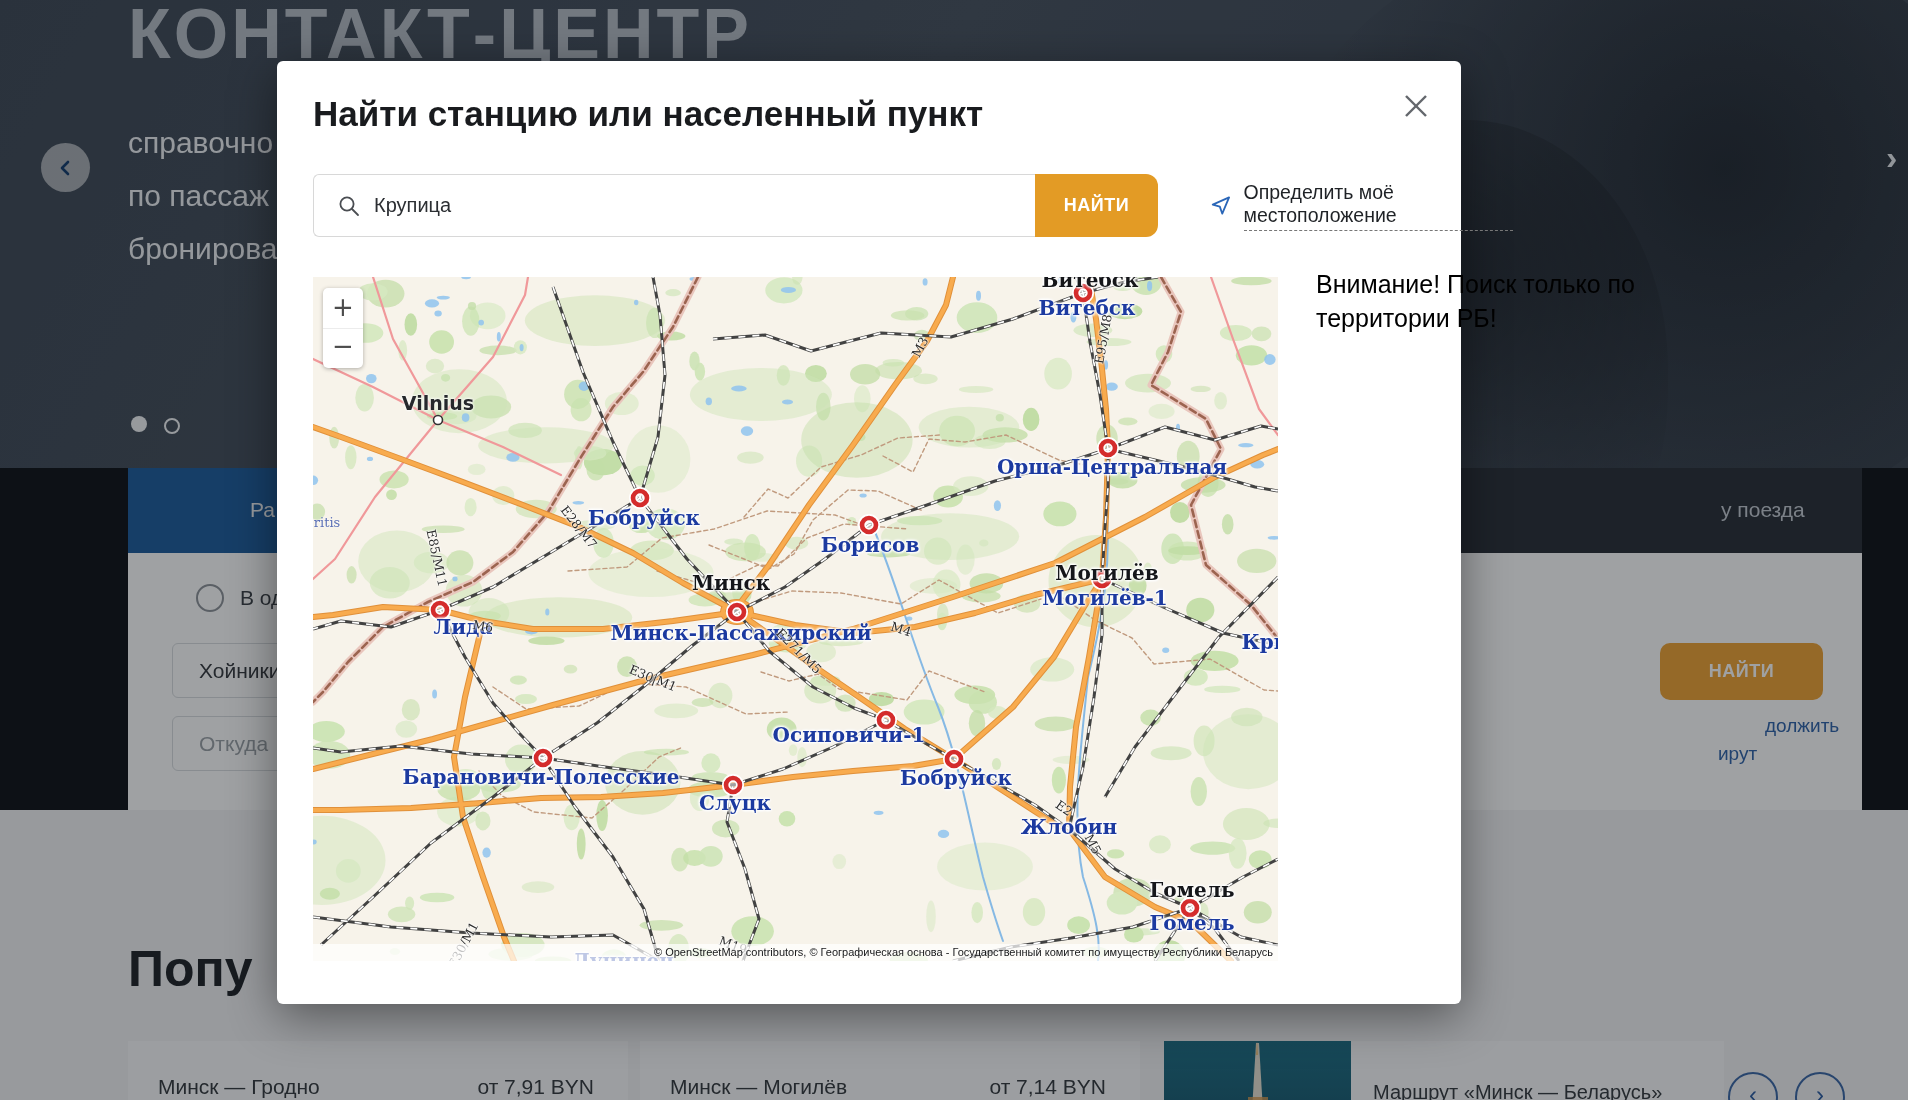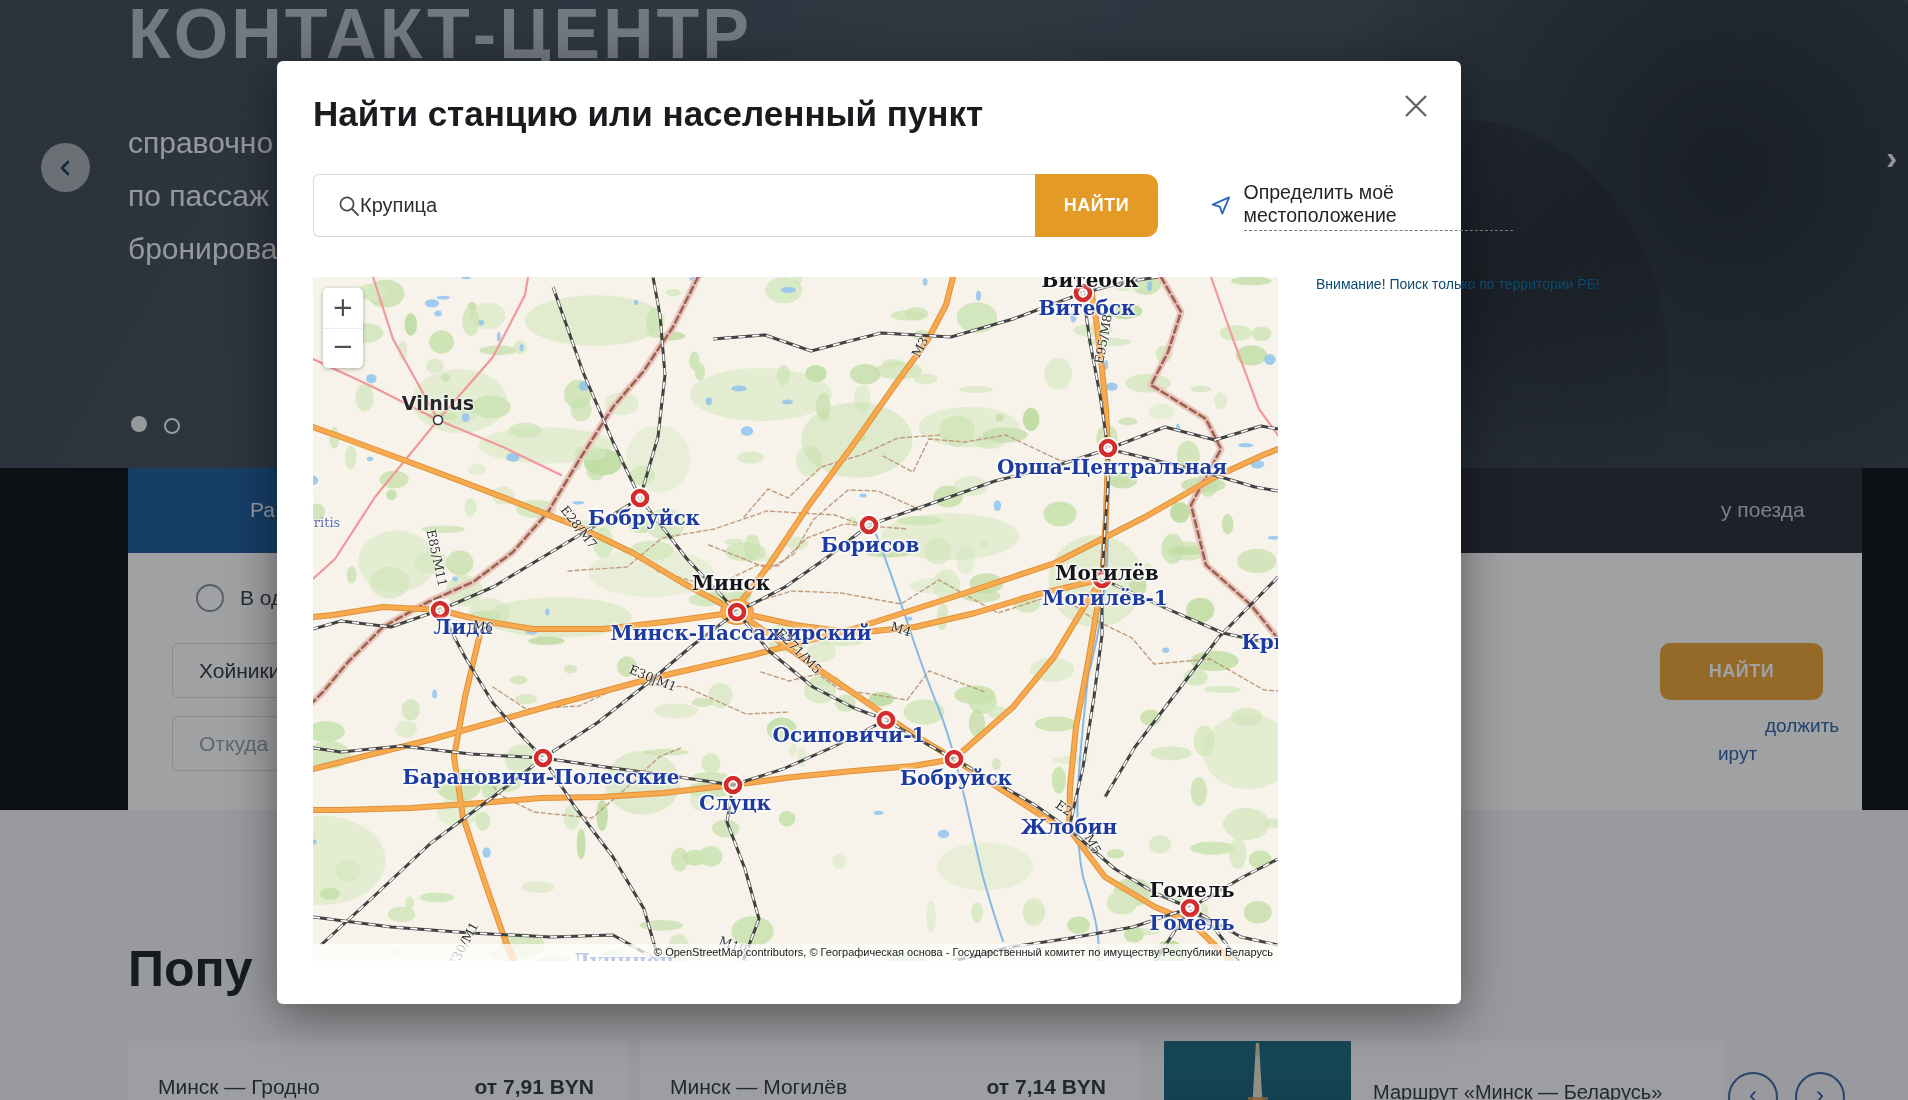--- a/index.html
+++ b/index.html
@@ -39,47 +39,47 @@
   .bd-link{position:absolute;left:1590px;font-size:19px;color:#2e62a8;}
   #bd-link1{top:162px;padding-left:47px;}
   #bd-link2{top:190px;}
   #bottom{position:absolute;left:0;top:810px;width:1908px;height:290px;background:#f3f4f6;}
   #popular-heading{position:absolute;left:128px;top:130px;font-size:50px;font-weight:700;color:#1d2126;}
   .route-card{position:absolute;top:231px;height:70px;background:#fafbfc;display:flex;align-items:flex-start;
         justify-content:space-between;padding:34px 34px 0 30px;box-sizing:border-box;font-size:21px;}
   #route-card-1{left:128px;width:500px;}
   #route-card-2{left:640px;width:500px;}
   .route-name{color:#33373c;}
-  .route-price{color:#33373c;font-weight:700;}
+  .route-price{color:#33373c;font-weight:400;}
   #promo-card{position:absolute;left:1164px;top:231px;width:560px;height:70px;background:#fafbfc;display:flex;}
   #promo-img{width:187px;height:70px;flex:0 0 187px;position:relative;overflow:hidden;
         background:linear-gradient(180deg,#1d6e85 0%,#175a70 100%);}
   #promo-caption{padding:40px 0 0 22px;font-size:20px;color:#33373c;white-space:nowrap;}
   .carousel-btn{position:absolute;top:262px;width:46px;height:46px;border-radius:50%;border:2px solid #3a66a6;
         background:transparent;color:#2b5aa0;font-size:24px;line-height:42px;text-align:center;}
   #carousel-prev{left:1728px;}
   #carousel-next{left:1795px;}
 
   
   #overlay{position:absolute;inset:0;background:rgba(16,19,25,.40);}
 
   
   #modal{position:absolute;left:277px;top:61px;width:1184px;height:943px;background:#ffffff;border-radius:6px;
         box-shadow:0 12px 48px rgba(0,0,0,.45);}
   #modal-close{position:absolute;right:28px;top:28px;width:34px;height:34px;cursor:pointer;}
   #modal-title{position:absolute;left:36px;top:33px;font-size:35px;font-weight:600;color:#191b1e;}
   #search-row{position:absolute;left:36px;top:113px;height:63px;display:flex;align-items:stretch;}
   #search-box{width:820px;background:#fff;border:1px solid #d8d8d8;border-right:none;border-radius:6px 0 0 6px;
         display:flex;align-items:center;padding-left:24px;box-sizing:border-box;}
-  #search-value{font-size:20px;color:#2c2f33;}
+  #search-value{margin-left:14px;font-size:20px;color:#2c2f33;}
   #modal-find{width:138px;border:none;background:#e39b25;color:#fff;font-weight:700;font-size:18px;
         letter-spacing:.5px;border-radius:0 12px 12px 0;}
   #locate{display:flex;align-items:center;margin-left:52px;}
   #locate-text{margin-left:12px;font-size:19.5px;color:#1f2226;border-bottom:1.5px dashed #777;padding-bottom:3px;}
-  #warning{position:absolute;left:1039px;top:206px;width:320px;font-size:14px;line-height:34px;color:#0c4a6e;}
+  #warning{position:absolute;left:1039px;top:206px;width:320px;font-size:25px;line-height:34px;color:#000000;}
 
   
   #map{position:absolute;left:36px;top:216px;width:965px;height:684px;background:#f7f3ea;overflow:hidden;}
   #map-svg{position:absolute;left:0;top:0;}
   .map-label{position:absolute;white-space:nowrap;transform:translate(-50%,-50%);pointer-events:none;}
   .lbl-station{font-family:"DejaVu Serif",serif;font-weight:700;font-size:20px;color:#1c3aa0;
         text-shadow:0 0 3px #fff,0 0 3px #fff,0 0 4px #fff,1px 1px 2px #fff,-1px -1px 2px #fff;}
   .lbl-city{font-family:"DejaVu Serif",serif;font-weight:700;font-size:20px;color:#15161a;
         text-shadow:0 0 3px #fff,0 0 3px #fff,0 0 4px #fff,1px 1px 2px #fff,-1px -1px 2px #fff;}
   .lbl-foreign{font-family:"DejaVu Sans",sans-serif;font-weight:600;font-size:19px;color:#26282c;

